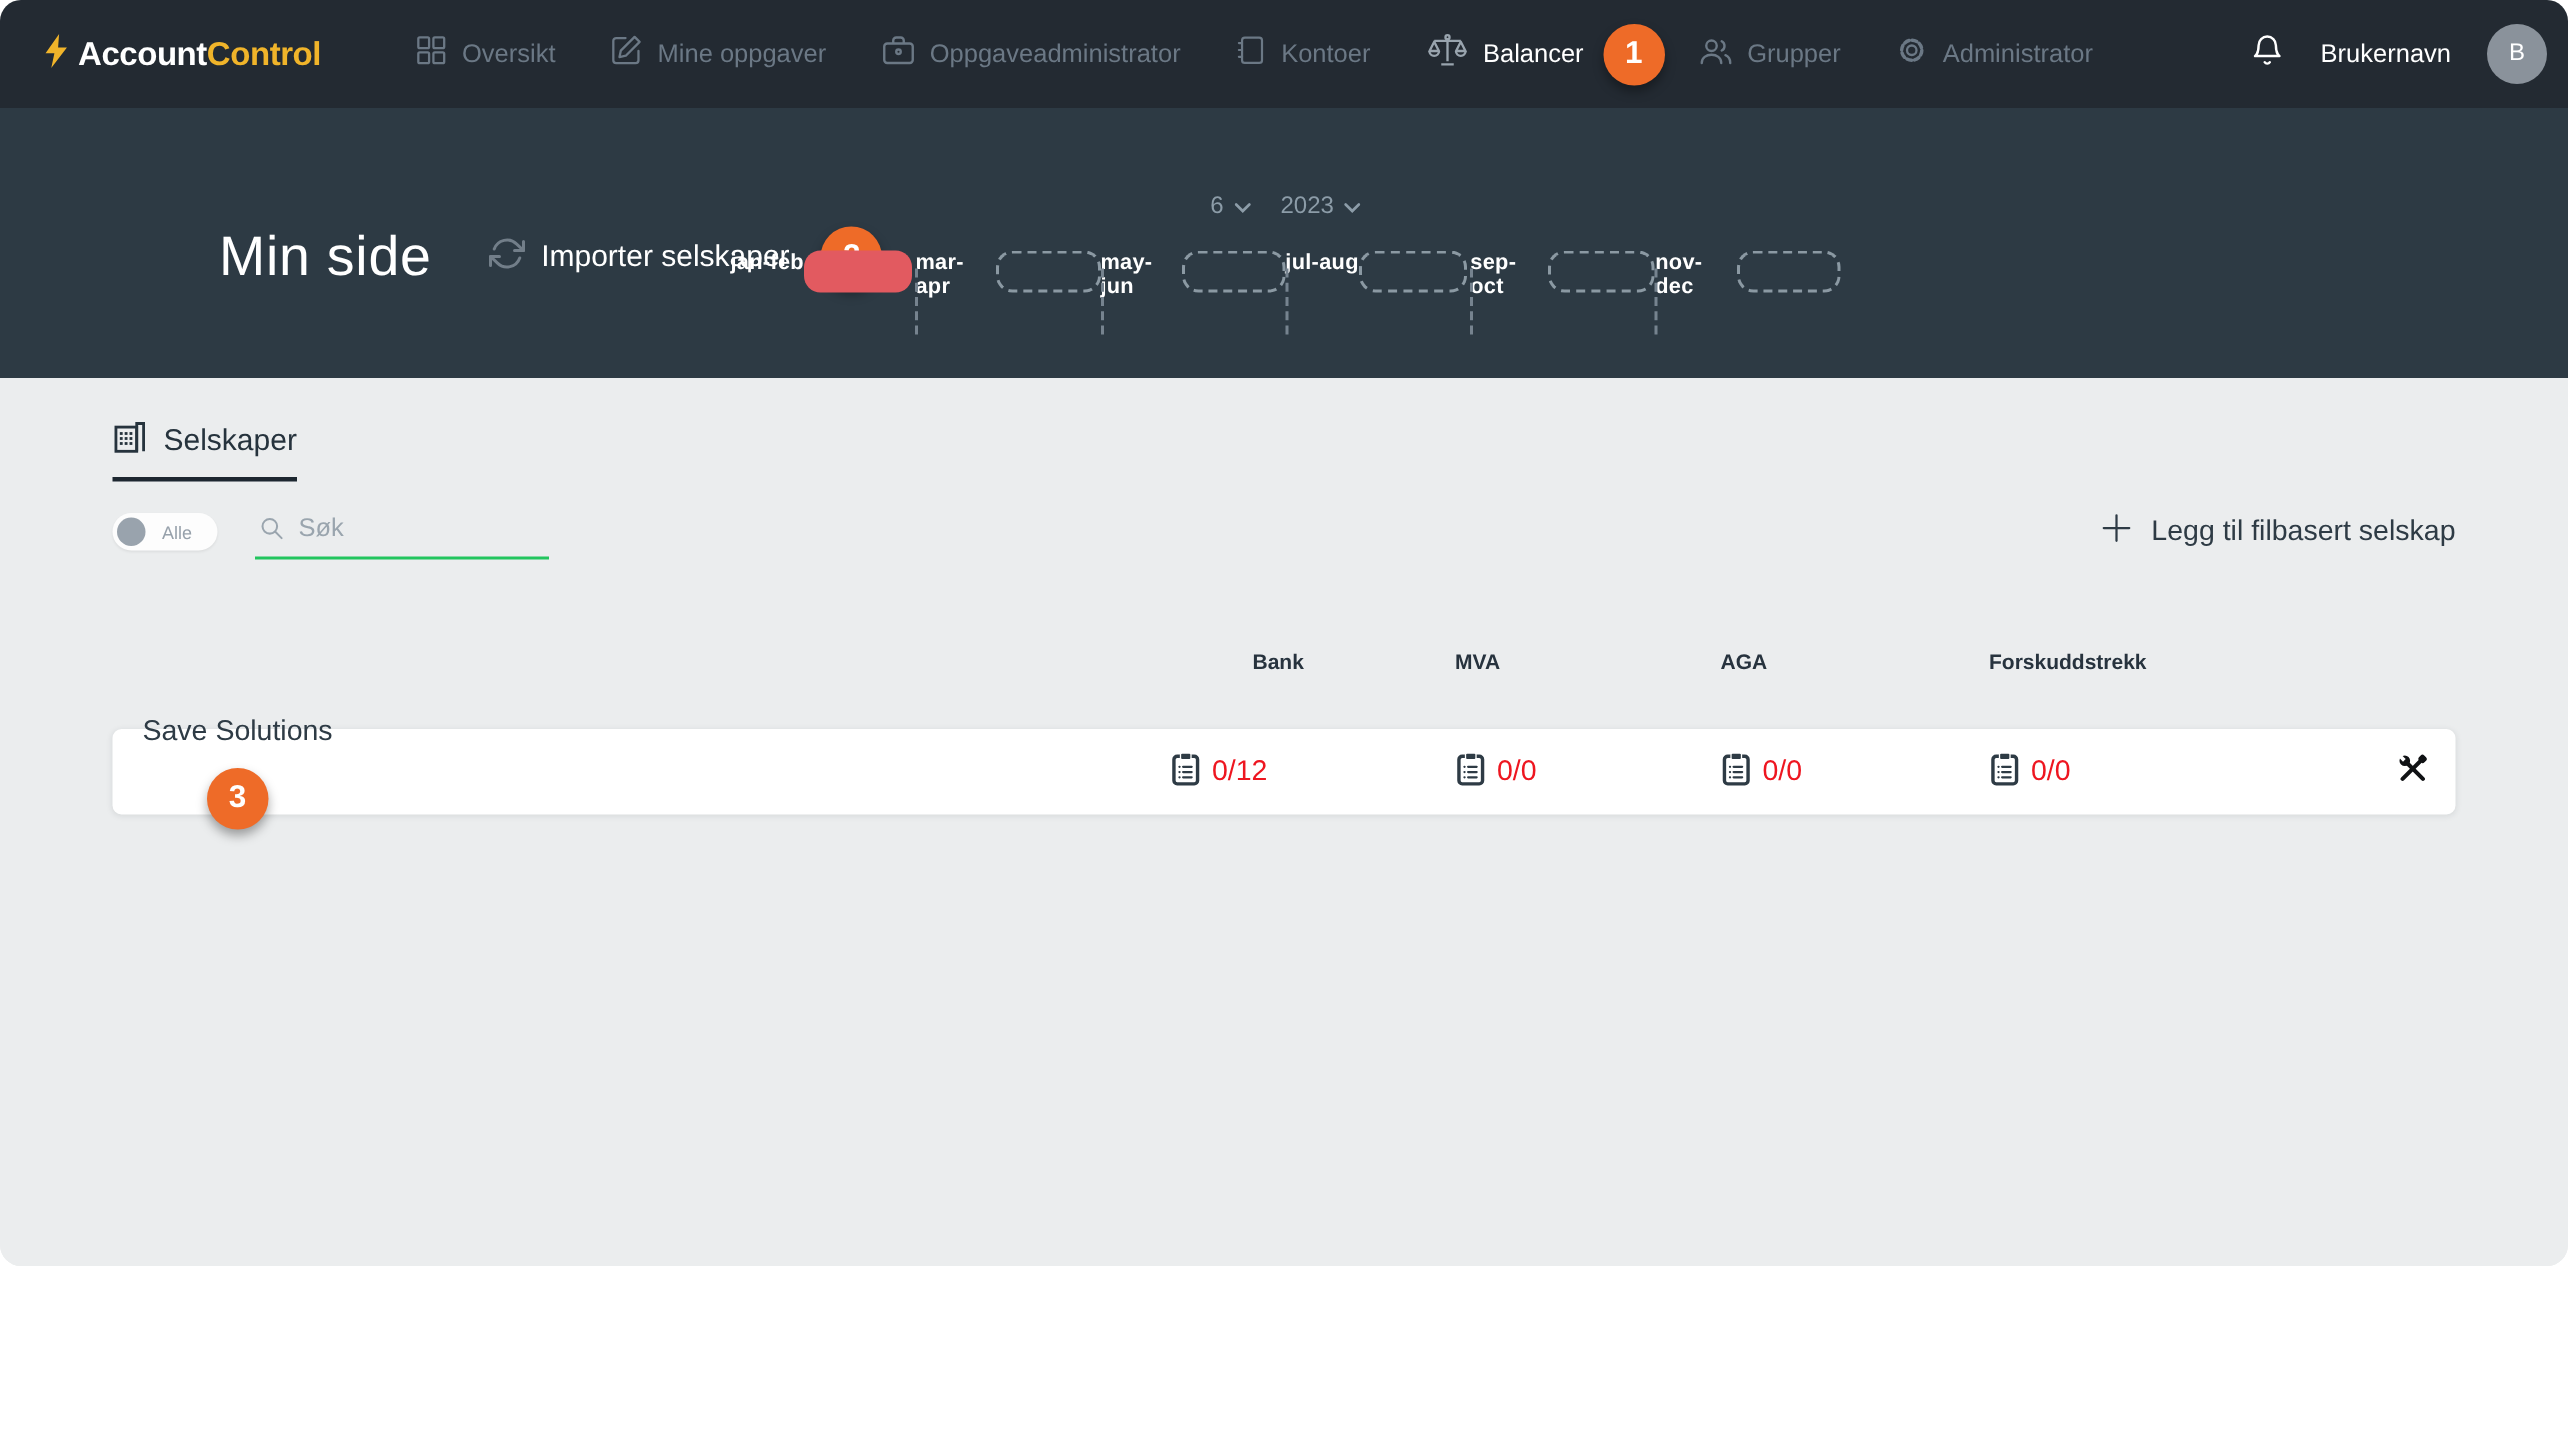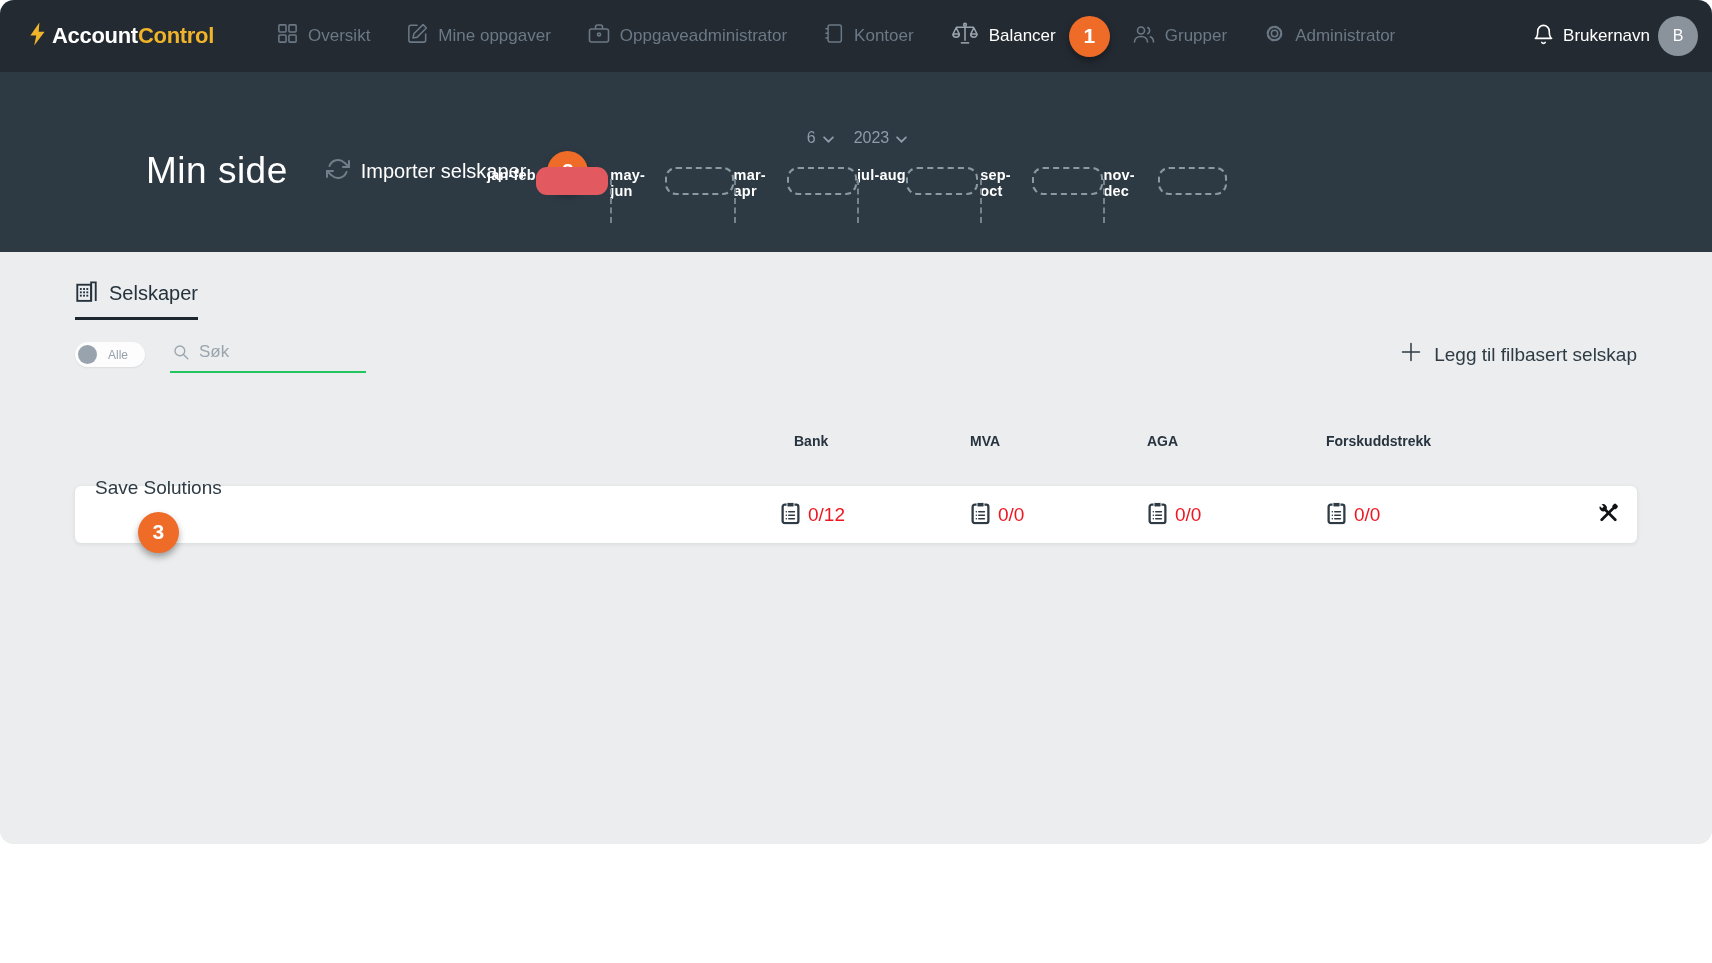--- a/index.html
+++ b/index.html
@@ -12,21 +12,21 @@
   .navbar { display:flex; align-items:center; height:72px; background:#232a32; padding:0 14px 0 28px; }
   .logo { display:flex; align-items:center; gap:5px; cursor:pointer; }
   .logo-text { font-size:22px; font-weight:700; letter-spacing:-0.3px; }
   .logo-text .t1 { color:#ffffff; }
   .logo-text .t2 { color:#f0b42a; }
   .nav { display:flex; align-items:center; gap:36px; margin-left:62px; }
   .nav-item { display:flex; align-items:center; gap:9px; color:#6b7885; font-size:17px; cursor:pointer; white-space:nowrap; }
   .nav-item svg { flex:0 0 auto; }
   .nav-item.active { color:#ffffff; }
   .nav-item.active svg { color:#99a4ae; }
-  .nav-right { margin-left:auto; display:flex; align-items:center; gap:8px; }
+  .nav-right { margin-left:auto; display:flex; align-items:center; gap:24px; }
   .username { color:#ffffff; font-size:17px; }
   .avatar { width:40px; height:40px; border-radius:50%; background:#8a929b; color:#fff; display:flex; align-items:center; justify-content:center; font-size:16px; cursor:pointer; }
 
   
   .step-badge { width:41px; height:41px; border-radius:50%; background:#ee6b28; color:#fff; font-weight:700; font-size:21px; display:flex; align-items:center; justify-content:center; box-shadow:0 4px 7px rgba(0,0,0,0.35); flex:0 0 auto; }
   .nav-item .step-badge { margin:0 -14px 0 4px; position:relative; z-index:2; }
 
   
   .subheader { position:relative; height:180px; background:#2d3a44; }
   .title-row { position:absolute; left:146px; top:78px; display:flex; align-items:center; }
@@ -56,21 +56,21 @@
 
   .search { position:absolute; left:170px; top:86px; width:196px; }
   .search input { width:100%; border:none; outline:none; background:transparent; border-bottom:2px solid #22c55e; padding:4px 4px 9px 29px; font-size:17px; color:#333; font-family:"Liberation Sans", sans-serif; }
   .search input::placeholder { color:#9aa5ae; }
   .search .search-ic { position:absolute; left:2px; top:5px; color:#9aa5ae; }
 
   .add-btn { position:absolute; right:75px; top:88px; display:flex; align-items:center; gap:11px; color:#2e3b45; font-size:19px; cursor:pointer; }
 
   .table-wrap { position:absolute; left:75px; top:0; width:1562px; height:100%; }
   .col-head { position:absolute; top:181px; font-size:14px; font-weight:700; color:#27333e; }
-  .ch-bank { left:699px;padding-left:20px; } .ch-mva { left:895px; } .ch-aga { left:1072px; } .ch-fs { left:1251px; }
+  .ch-bank { left:740px;padding-left:20px; } .ch-mva { left:895px; } .ch-aga { left:1072px; } .ch-fs { left:1251px; }
 
   .row-card { position:absolute; left:0; top:234px; width:1562px; height:57px; background:#ffffff; border-radius:6px; box-shadow:0 1px 4px rgba(30,40,50,0.10); }
   .row-name { position:absolute; left:20px; top:50%; transform:translateY(-50%); display:flex; align-items:center; gap:13px;flex-direction:column; }
   .row-name-text { font-size:19px; color:#2e3b45; }
   .row-cell { position:absolute; top:50%; transform:translateY(-50%); display:flex; align-items:center; gap:7px; cursor:pointer; }
   .rc-bank { left:705px; } .rc-mva { left:895px; } .rc-aga { left:1072px; } .rc-fs { left:1251px; }
   .cell-val { font-size:19px; font-weight:500; color:#ee1620; }
   .row-tools { position:absolute; right:16px; top:50%; transform:translateY(-50%); cursor:pointer; }
 </style>
 </head>
@@ -218,25 +218,25 @@
               </svg></span>
         </div>
       </div>
 
       <div class="pg-cells">
         <div class="p-cell">
           <div class="p-label">jan-feb</div>
           <div class="p-btn active"></div>
         </div>
         <div class="p-cell">
+          <div class="p-label">mar-apr</div>
+          <div class="p-btn"></div>
+        </div>
+        <div class="p-cell">
           <div class="p-label">may-jun</div>
-          <div class="p-btn"></div>
-        </div>
-        <div class="p-cell">
-          <div class="p-label">mar-apr</div>
           <div class="p-btn"></div>
         </div>
         <div class="p-cell">
           <div class="p-label">jul-aug</div>
           <div class="p-btn"></div>
         </div>
         <div class="p-cell">
           <div class="p-label">sep-oct</div>
           <div class="p-btn"></div>
         </div>

